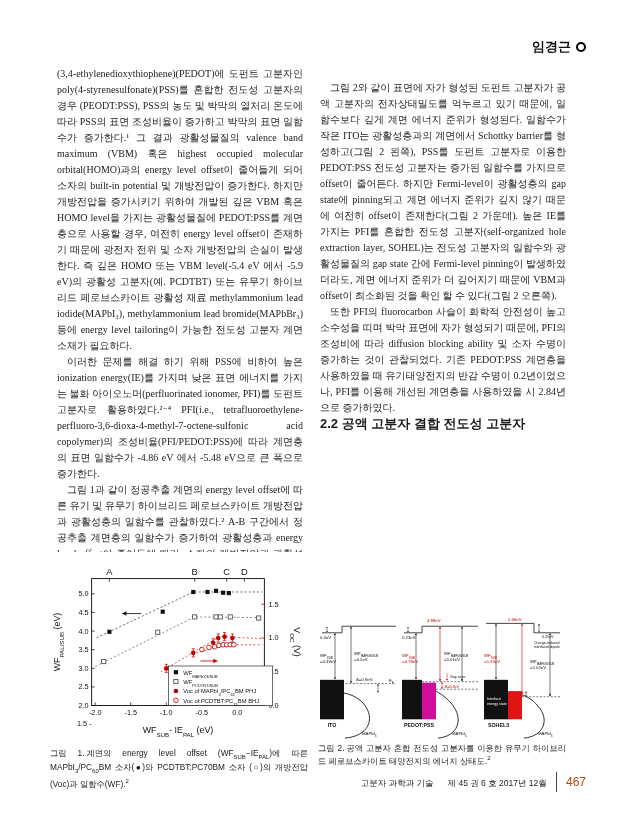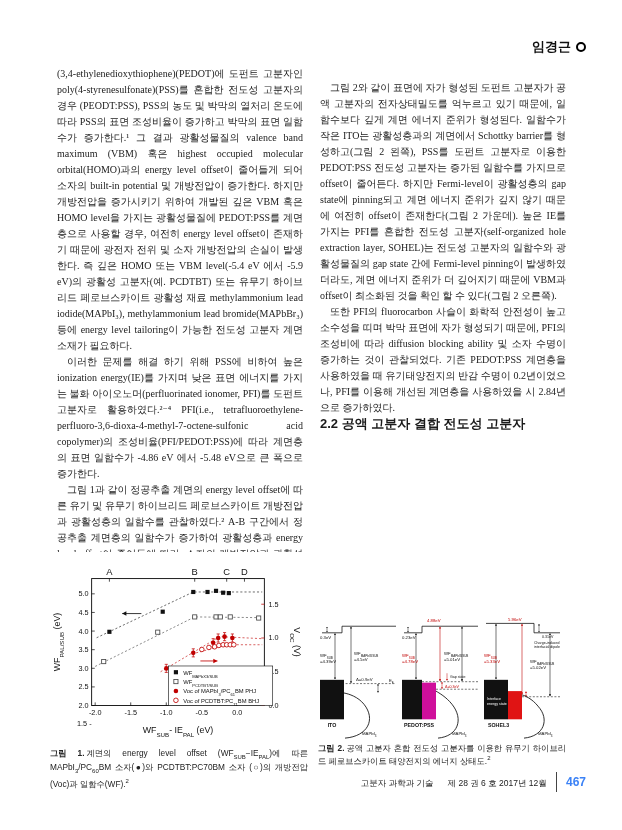--- a/index.html
+++ b/index.html
@@ -17,38 +17,38 @@
   .ind{text-indent:10px;}
   #left-col{left:57px;top:66px;height:486px;overflow:hidden;}
   #right-col{left:320px;top:80px;height:536px;}
   .sec-head{font-family:"Liberation Sans","DejaVu Sans",sans-serif;font-size:13px;font-weight:bold;
     margin:5px 0 2px 0;text-indent:0;}
   .figure{position:absolute;}
   #figure1{left:50px;top:564px;width:258px;}
   #figure2{left:318px;top:614px;width:248px;}
   .caption{font-family:"Liberation Sans","DejaVu Sans",sans-serif;font-size:8.3px;line-height:10.6px;
     text-align:justify;color:#222;margin-top:3px;}
-  .cap-label{font-weight:bold;margin-right:2px;}
+  .cap-label{font-weight:normal;margin-right:2px;}
   sub{font-size:0.72em;}
   sup{font-size:0.72em;}
   svg text{font-family:"Liberation Sans","DejaVu Sans",sans-serif;fill:#111;}
   .panels{display:flex;flex-direction:row;}
   .lv{stroke:#111;stroke-width:0.8;}
   .dash{stroke:#111;stroke-width:0.6;stroke-dasharray:2,1.6;fill:none;}
   .dos{fill:none;stroke:#111;stroke-width:0.9;}
   .t4{font-size:4.3px;}
   .t36{font-size:3.6px;}
   .t5{font-size:5.3px;font-weight:bold;}
   .red{fill:#c00000;}
   .white{fill:#ffffff;}
   .footer{position:absolute;top:772px;right:36px;font-family:"Liberation Sans","DejaVu Sans",sans-serif;
     font-size:8.5px;color:#222;white-space:nowrap;}
   .issue{margin-left:14px;}
   .vbar{display:inline-block;width:1.2px;height:20px;background:#444;margin:0 9px;vertical-align:-6px;}
-  .pageno{font-weight:bold;font-size:12px;color:#3b82f6;}
+  .pageno{font-weight:normal;font-size:12px;color:#c2410c;}
 </style>
 </head>
 <body>
 
 <div class="header">
   <span class="author">임경근</span><span class="ring"></span>
 </div>
 
 <div class="col" id="left-col">
   <p>(3,4-ethylenedioxythiophene)(PEDOT)에 도펀트 고분자인 poly(4-styrenesulfonate)(PSS)를 혼합한 전도성 고분자의 경우 (PEODT:PSS), PSS의 농도 및 박막의 열처리 온도에 따라 PSS의 표면 조성비율이 증가하고 박막의 표면 일함수가 증가한다.¹ 그 결과 광활성물질의 valence band maximum (VBM) 혹은 highest occupied molecular orbital(HOMO)과의 energy level offset이 줄어들게 되어 소자의 built-in potential 및 개방전압이 증가한다. 하지만 개방전압을 증가시키기 위하여 개발된 깊은 VBM 혹은 HOMO level을 가지는 광활성물질에 PEDOT:PSS를 계면층으로 사용할 경우, 여전히 energy level offset이 존재하기 때문에 광전자 전위 및 소자 개방전압의 손실이 발생한다. 즉 깊은 HOMO 또는 VBM level(-5.4 eV 에서 -5.9 eV)의 광활성 고분자(예. PCDTBT) 또는 유무기 하이브리드 페로브스카이트 광활성 재료 methylammonium lead iodide(MAPbI₃), methylammonium lead bromide(MAPbBr₃) 등에 energy level tailoring이 가능한 전도성 고분자 계면소재가 필요하다.</p>
@@ -266,14 +266,14 @@
       <text x="6" y="120" class="t5" fill="#e01414">SOHEL3</text>
       <text x="56" y="129" class="t4">MAPbI<tspan baseline-shift="sub" font-size="70%">3</tspan></text>
     </svg>
   </div>
   <div class="caption">
     <span class="cap-label">그림 2.</span><span>공액 고분자 혼합 전도성 고분자를 이용한 유무기 하이브리드 페로브스카이트 태양전지의 에너지 상태도.<sup>2</sup></span>
   </div>
 </div>
 
 <div class="footer">
-  <span>고분자 과학과 기술</span><span class="issue">제 28 권 6 호 2017년 12월</span><span class="vbar"></span><span class="pageno">467</span>
+  <span>고분자 과학과 기술</span><span class="issue">제 45 권 6 호 2017년 12월</span><span class="vbar"></span><span class="pageno">467</span>
 </div>
 
 </body></html>

